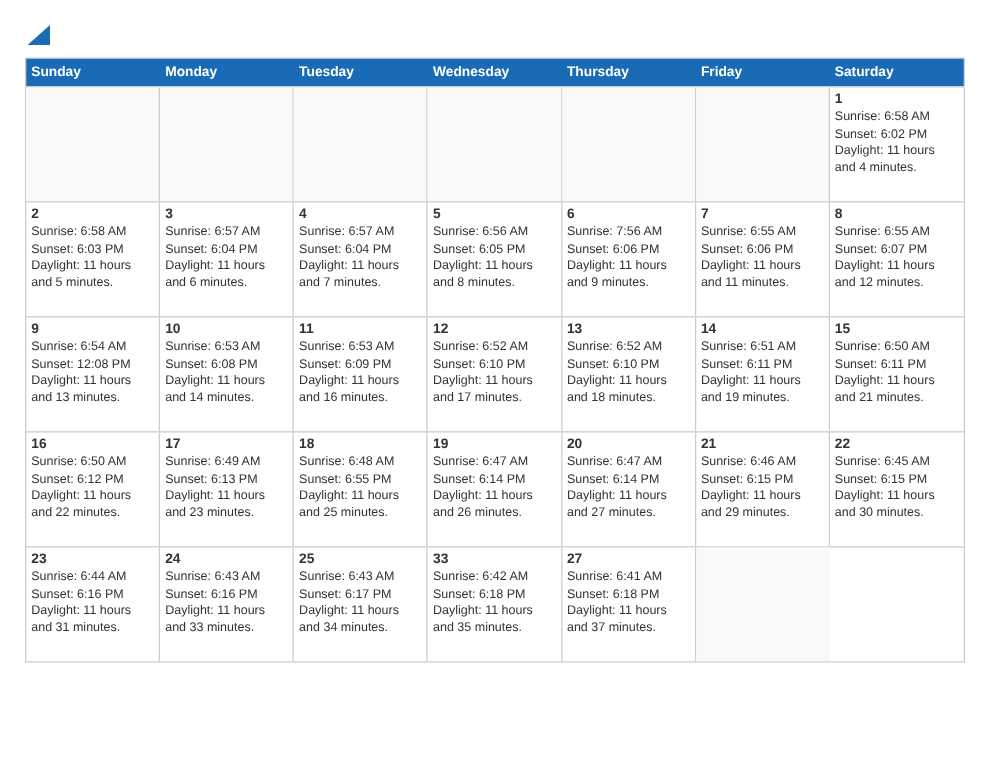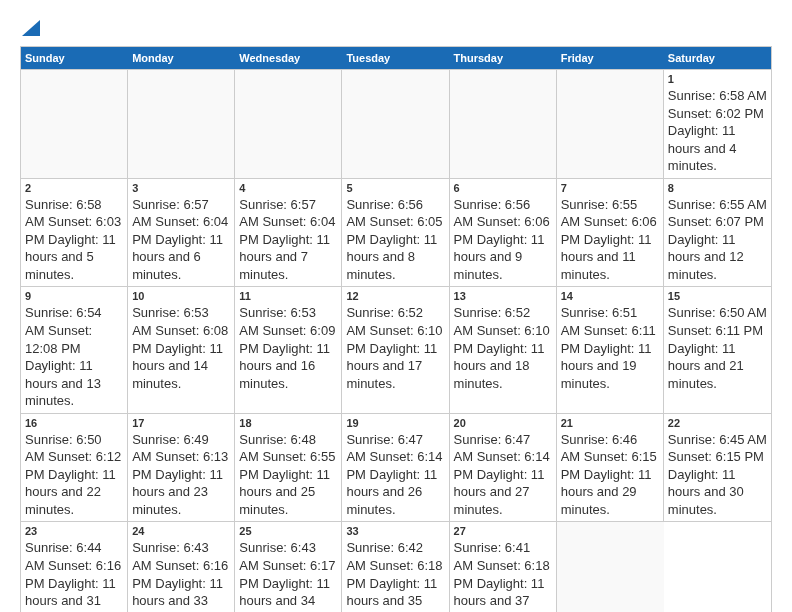--- a/index.html
+++ b/index.html
@@ -87,21 +87,21 @@
     .cal-cell.empty {
       background: #f9f9f9;
     }
     .day-num {
       font-size: 11px;
       font-weight: bold;
       display: block;
       margin-bottom: 2px;
     }
     .day-info {
-      font-size: 13px;
+      font-size: 10px;
       line-height: 1.35;
       color: #333;
     }
   </style>
 </head>
 <body>
 
 <div class="page">
   <div class="header">
     <div class="logo">
@@ -118,22 +118,22 @@
     <div class="title-block">
       <div class="title-month"></div>
       <div class="title-location"></div>
     </div>
   </div>
 
   <div class="calendar">
     <div class="cal-header">
     <div class="cal-header-cell">Sunday</div>
         <div class="cal-header-cell">Monday</div>
+        <div class="cal-header-cell">Tuesday</div>
         <div class="cal-header-cell">Wednesday</div>
-        <div class="cal-header-cell">Tuesday</div>
         <div class="cal-header-cell">Thursday</div>
         <div class="cal-header-cell">Friday</div>
         <div class="cal-header-cell">Saturday</div>
       </div>
     <div class="cal-body">
     <div class="cal-row">
           <div class="cal-cell empty"></div>
           <div class="cal-cell empty"></div>
           <div class="cal-cell empty"></div>
           <div class="cal-cell empty"></div>
@@ -171,21 +171,21 @@
           </div>
           <div class="cal-cell">
             <span class="day-num">5</span>
             <div class="day-info">Sunrise: 6:56 AM
 Sunset: 6:05 PM
 Daylight: 11 hours
 and 8 minutes.</div>
           </div>
           <div class="cal-cell">
             <span class="day-num">6</span>
-            <div class="day-info">Sunrise: 6:56 AM
+            <div class="day-info">Sunrise: 7:56 AM
 Sunset: 6:06 PM
 Daylight: 11 hours
 and 9 minutes.</div>
           </div>
           <div class="cal-cell">
             <span class="day-num">7</span>
             <div class="day-info">Sunrise: 6:55 AM
 Sunset: 6:06 PM
 Daylight: 11 hours
 and 11 minutes.</div>

